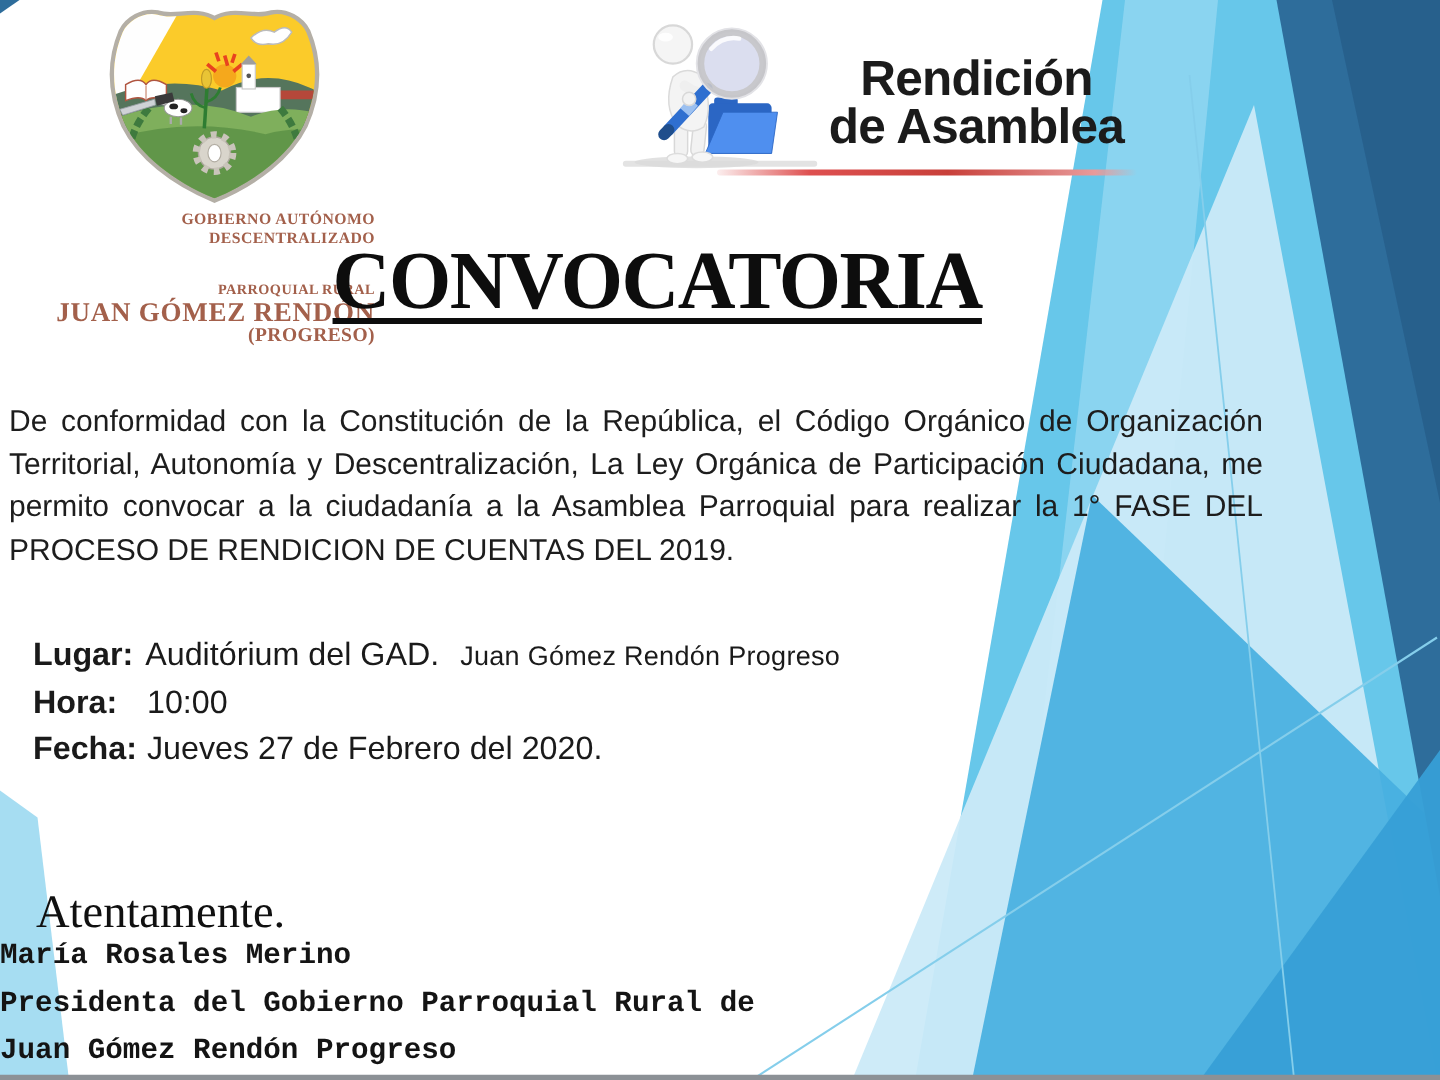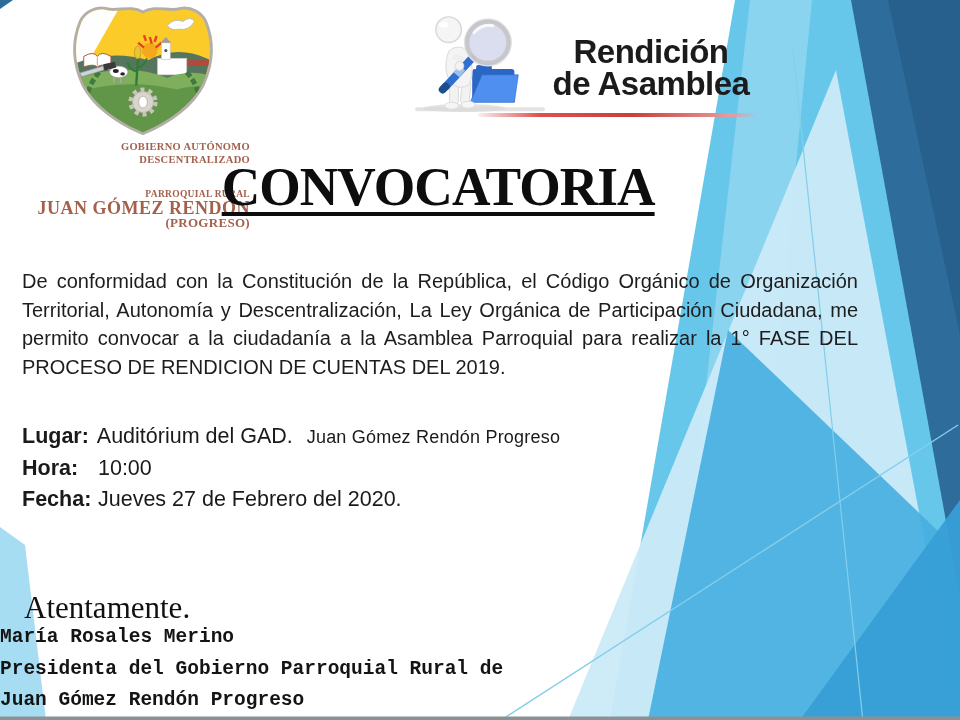--- a/index.html
+++ b/index.html
@@ -25,21 +25,21 @@
   .red-line{position:absolute;left:66px;right:6px;top:105px;height:4px;border-radius:3px;
             background:linear-gradient(90deg,rgba(226,120,120,.12),#DE5050 22%,#C8403A 55%,#E89B9B 90%,rgba(232,155,155,0));}
 
   
   .title{position:absolute;top:155px;left:0;width:876px;text-align:center;}
   .title span{font-family:"Liberation Serif",serif;font-weight:700;font-size:55px;letter-spacing:-1px;
               color:#0d0d0d;display:inline-block;transform:scaleX(.97);
               text-decoration:underline;text-decoration-thickness:3.5px;text-underline-offset:7px;}
 
   
-  .body-text{position:absolute;left:22px;top:247px;width:836px;font-size:20px;line-height:28.5px;
+  .body-text{position:absolute;left:6px;top:247px;width:836px;font-size:20px;line-height:28.5px;
              text-align:justify;color:#1d1d1d;}
 
   
   .details{position:absolute;left:22px;top:421px;color:#1a1a1a;}
   .detail-row{font-size:21.5px;line-height:31px;}
   .detail-label{font-weight:700;display:inline-block;min-width:70px;}
   .lugar-note{font-size:18px;margin-left:8px;letter-spacing:.2px;}
 
   
   .closing{position:absolute;left:24px;top:590px;font-family:"Liberation Serif",serif;font-size:31px;color:#101010;}

